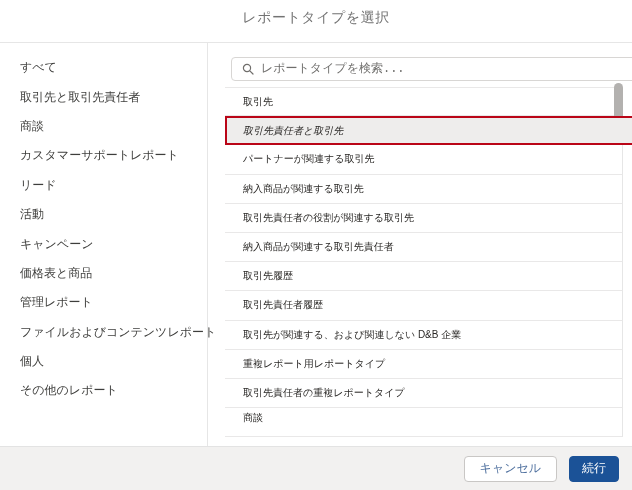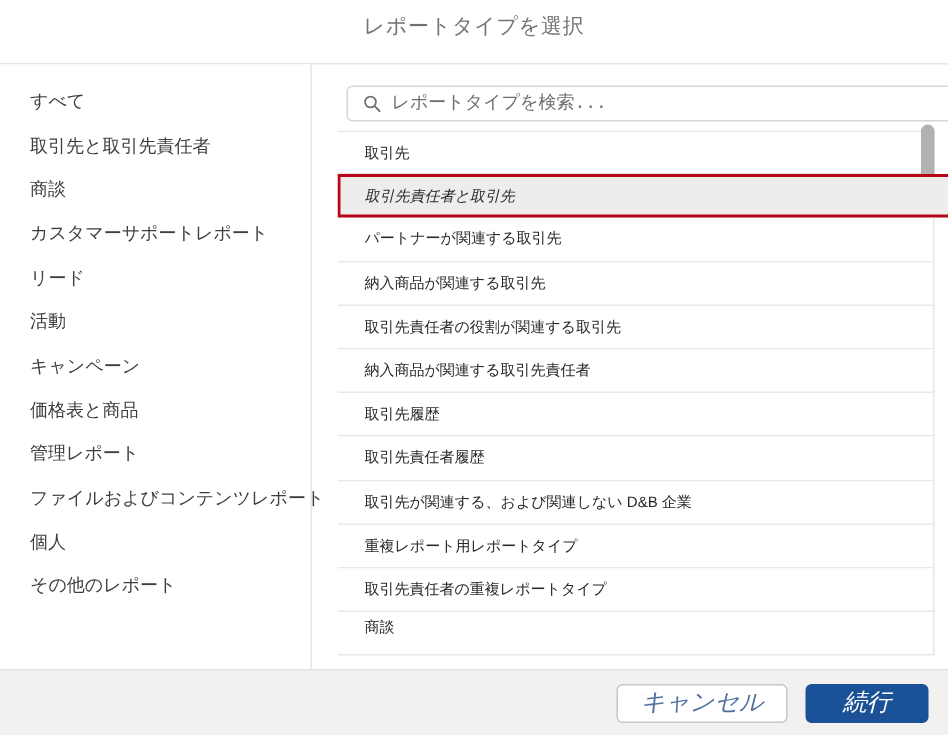--- a/index.html
+++ b/index.html
@@ -50,23 +50,23 @@
   
   .scrollbar{position:absolute;right:9px;top:40px;width:9px;height:364px;}
   .scroll-thumb{width:9px;height:50px;border-radius:4.5px;background:var(--scrollbar-thumb,#b3b1af);}
 
   
   .footer{
     position:absolute;left:0;right:0;top:446px;height:44px;background:#f2f1f0;
     border-top:1px solid #e3e3e3;box-sizing:border-box;
     display:flex;align-items:center;justify-content:flex-end;gap:12px;padding-right:13px;
   }
-  .btn{height:26px;box-sizing:border-box;border-radius:4px;font-size:16px;font-family:inherit;cursor:pointer;font-style:italic;}
+  .btn{height:26px;box-sizing:border-box;border-radius:4px;font-size:12px;font-family:inherit;cursor:pointer;}
   .btn-neutral{background:#fff;border:1px solid #c9c7c5;color:var(--cancel-text,#50719f);padding:0 15px;}
-  .btn-brand{background:var(--brand-button,#1b5297);border:1px solid var(--brand-button,#1b5297);color:#fff;padding:0 24px;}
+  .btn-brand{background:var(--brand-button,#1b5297);border:1px solid var(--brand-button,#1b5297);color:#fff;padding:0 12px;}
 </style>
 </head>
 <body>
 
 <div class="modal">
 
   <div class="header">
     <div class="title">レポートタイプを選択</div>
   </div>
 

